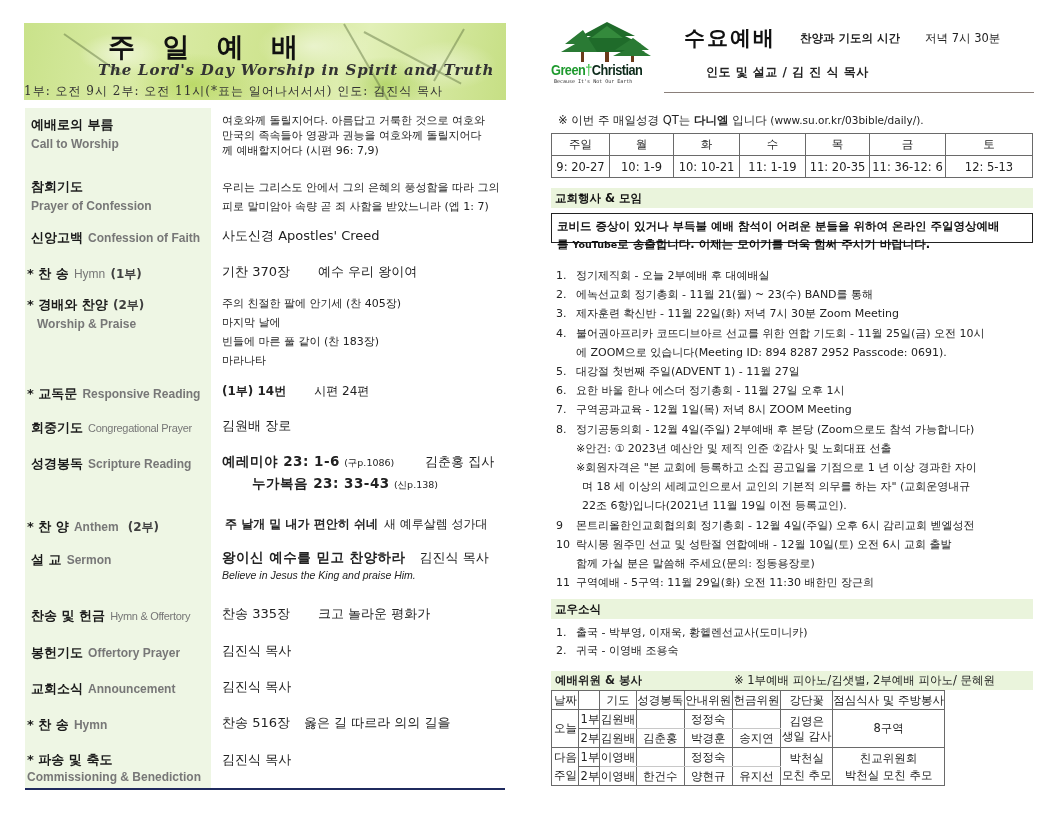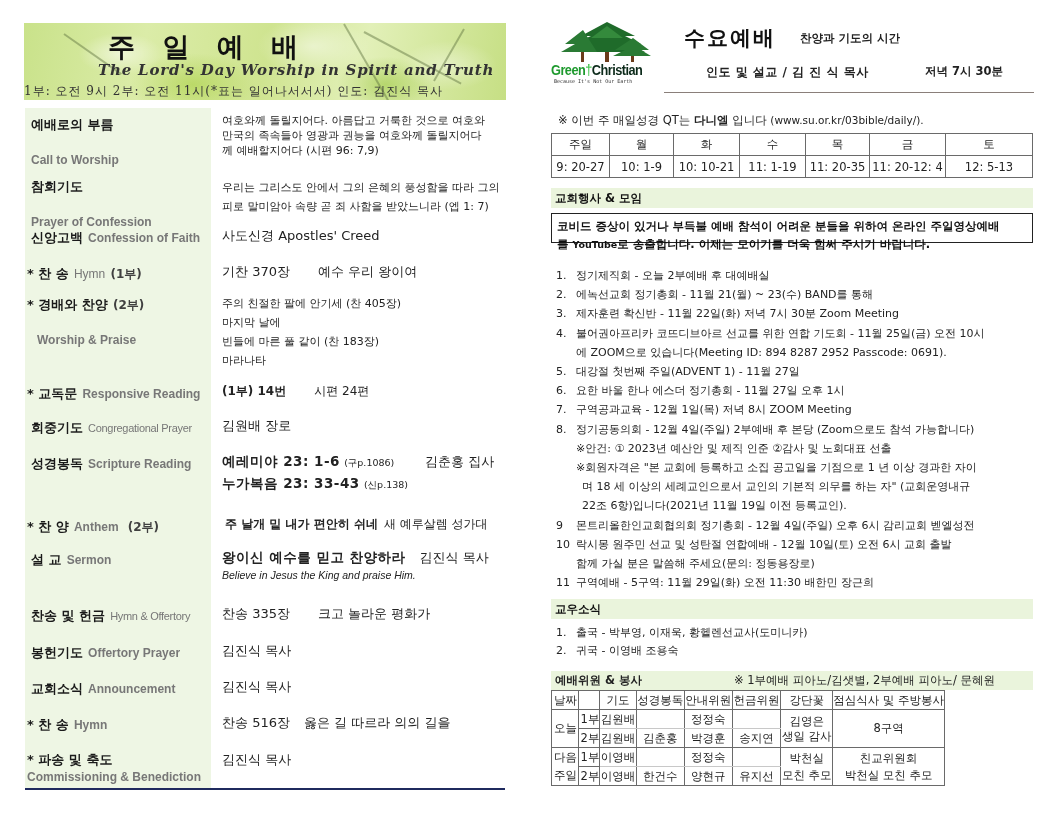--- a/index.html
+++ b/index.html
@@ -32,21 +32,21 @@
     color: #333; letter-spacing: 1px; white-space: nowrap;
   }
 
   .order-col { position: absolute; left: 25px; top: 108px; width: 186px; height: 680px; background: #eef6e4; }
   .order-row { position: absolute; left: 25px; width: 480px; }
   .order-row .lbl { position: absolute; left: 6px; top: 0; width: 182px; }
   .order-row .lbl.star { left: 2px; }
   .lbl .ko { font-weight: bold; font-size: 13px; color: #1a1a1a; }
   .lbl .en { font-size: 12px; color: #777; font-weight: bold; font-family: "Liberation Sans", sans-serif; }
   .lbl .en.small { font-size: 11px; font-weight: normal; letter-spacing: -0.3px; }
-  .lbl .en.block { display: block; margin-top: 19px; }
+  .lbl .en.block { display: block; margin-top: 3px; }
   .lbl .en.indent { padding-left: 10px; }
   .lbl .paren { font-size: 12px; font-weight: bold; color: #404040; }
   .order-row .val { position: absolute; left: 197px; top: 0; width: 285px; font-size: 13px; color: #222; }
   .val .line { display: block; font-size: 11px; line-height: 19px; }
   .val .bold { font-weight: bold; }
   .val .tiny { font-size: 9.5px; }
   .val .ital { font-style: italic; font-size: 10.5px; display: block; margin-top: 2px; font-family: "Liberation Sans", sans-serif; }
   .val .big { font-size: 13.5px; font-weight: bold; letter-spacing: 0.5px; }
   .gap { display: inline-block; width: 28px; }
   .gap-s { display: inline-block; width: 14px; }
@@ -55,21 +55,21 @@
   
   .logo { position: absolute; left: 551px; top: 22px; width: 115px; height: 62px; }
   .logo-text { position: absolute; left: 0; top: 40px; font-family: "Liberation Sans", sans-serif; font-weight: bold; font-size: 14.5px; letter-spacing: -0.6px; white-space: nowrap; transform: scaleX(0.88); transform-origin: left; }
   .logo-text .g { color: #1e9a2e; }
   .logo-text .c { color: #0c2a1a; }
   .logo-text .cross { color: #2fbf3a; font-weight: normal; }
   .logo-tag { position: absolute; left: 3px; top: 56px; font-size: 5px; font-family: "DejaVu Sans Mono", monospace; color: #333; white-space: nowrap; }
 
   .wed-title { position: absolute; left: 684px; top: 24px; font-size: 21px; font-weight: bold; letter-spacing: 2px; color: #111; }
   .wed-sub { position: absolute; left: 800px; top: 31px; font-size: 11.5px; font-weight: bold; color: #222; white-space: nowrap; }
-  .wed-time { position: absolute; left: 925px; top: 31px; font-size: 11.5px; font-weight: bold; color: #222; white-space: nowrap; margin-top: 33px; }
+  .wed-time { position: absolute; left: 925px; top: 31px; font-size: 11.5px; font-weight: normal; color: #222; white-space: nowrap; }
   .wed-leader { position: absolute; left: 706px; top: 64px; font-size: 12px; font-weight: bold; color: #222; letter-spacing: 0.5px; white-space: nowrap; }
   .right-rule { position: absolute; left: 664px; top: 92px; width: 370px; height: 1px; background: #8a7f7a; }
 
   .qt-note { position: absolute; left: 558px; top: 113px; font-size: 11.5px; color: #222; white-space: nowrap; }
   .qt-note .url { font-size: 10.5px; }
   .qt-table { position: absolute; left: 551px; top: 133px; width: 482px; border-collapse: collapse; font-size: 11.5px; }
   .qt-table td { border: 1px solid #6a6a6a; text-align: center; height: 22px; color: #222; padding: 0; }
 
   .sec-head { position: absolute; left: 551px; width: 482px; height: 20px; background: #eaf4dc; font-weight: bold; font-size: 11.5px; padding-left: 4px; line-height: 20px; color: #111; }
   .notice-box { position: absolute; left: 551px; top: 213px; width: 482px; height: 30px; border: 1.5px solid #222; font-size: 11.5px; font-weight: bold; padding: 3px 5px; line-height: 18px; color: #111; }
@@ -185,21 +185,21 @@
   <div class="lbl">
     <span class="ko">성경봉독</span>
     <span class="en">Scripture Reading</span>
   </div>
   <div class="val">
     <div>
       <span class="big">예레미야 23: 1-6</span>
       <span class="tiny">(구p.1086)</span>
       <span style="position:absolute;left:203px;">김춘홍 집사</span>
     </div>
-    <div style="margin-top:4px;">
+    <div style="margin-top:4px;margin-left:30px;">
       <span class="big">누가복음 23: 33-43</span>
       <span class="tiny">(신p.138)</span>
     </div>
   </div>
 </div>
 
 <div class="order-row" style="top:516px;">
   <div class="lbl star">
     <span class="ko">* 찬 양</span>
     <span class="en">Anthem</span>
@@ -303,21 +303,21 @@
     <td style="width:64px;">목</td>
     <td style="width:76px;">금</td>
     <td>토</td>
   </tr>
   <tr>
     <td>9: 20-27</td>
     <td>10: 1-9</td>
     <td>10: 10-21</td>
     <td>11: 1-19</td>
     <td>11: 20-35</td>
-    <td>11: 20-12: 4</td>
+    <td>11: 36-12: 6</td>
     <td>12: 5-13</td>
   </tr>
 </tbody>
   </table>
 
 <div class="sec-head" style="top:188px;">교회행사 &amp; 모임</div>
 
 <div class="notice-box">
   <div>코비드 증상이 있거나 부득불 예배 참석이 어려운 분들을 위하여 온라인 주일영상예배</div>
   <div><span>를 </span><span class="yt">YouTube</span><span>로 송출합니다. 이제는 모이기를 더욱 힘써 주시기 바랍니다.</span></div>

